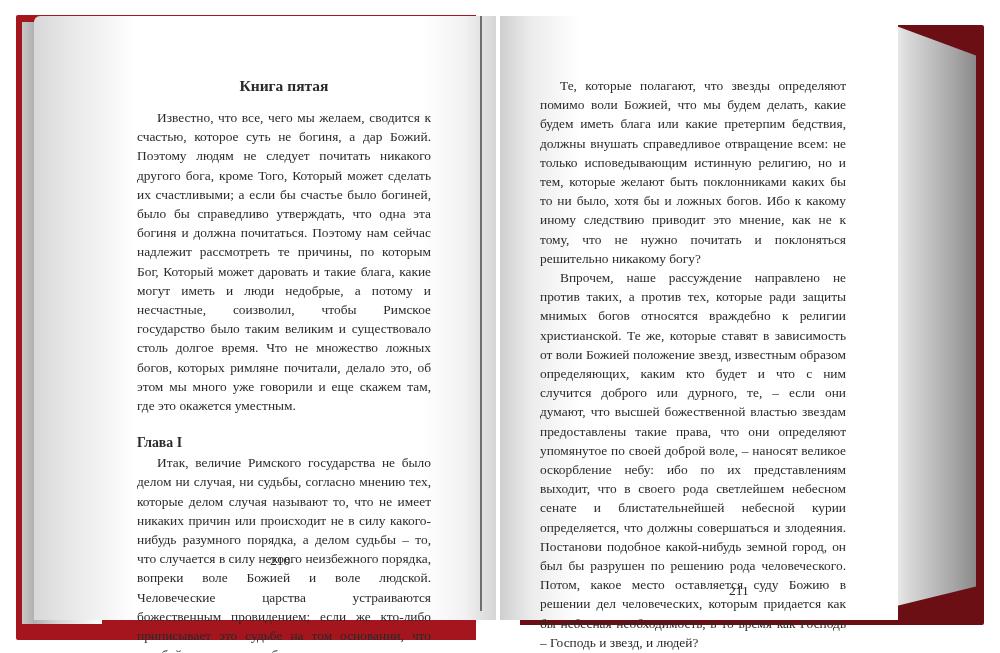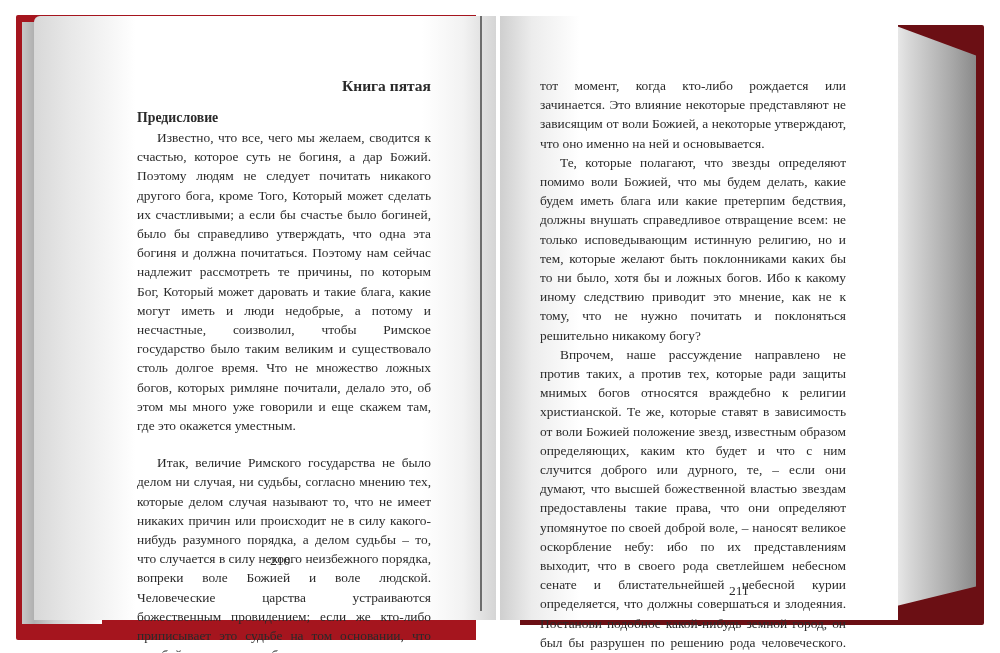--- a/index.html
+++ b/index.html
@@ -15,21 +15,21 @@
   .page { position: absolute; background: #ffffff; }
   .page-left { left: 34px; top: 16px; width: 462px; height: 604px;
     background: linear-gradient(90deg, #d8d8d8 0%, #e8e8e8 8%, #ffffff 22%, #ffffff 84%, #f2f2f2 93%, #d5d5d5 100%);
     border-radius: 6px 0 0 0; }
   .page-right { left: 500px; top: 16px; width: 398px; height: 604px;
     background: linear-gradient(90deg, #cfcfcf 0%, #ececec 8%, #ffffff 20%, #ffffff 100%); }
   .spine { position: absolute; left: 480px; top: 16px; width: 2px; height: 595px; background: #6e6e6e; }
   .text { position: absolute; font-family: "Liberation Serif", "DejaVu Serif", serif; color: #2a2a2a; font-size: 13.4px; line-height: 19.2px; text-align: justify; }
   .text-left { left: 137px; top: 76px; width: 294px; }
   .text-right { left: 540px; top: 76px; width: 306px; }
-  .book-title { text-align: right; font-weight: bold; font-size: 15.5px; margin: 0 0 12px 0; line-height: 20px; }
+  .book-title { text-align: center; font-weight: bold; font-size: 15.5px; margin: 0 0 12px 0; line-height: 20px; }
   .heading { font-weight: bold; font-size: 13.8px; margin: 0; line-height: 20px; }
   .para { margin: 0; text-indent: 20px; }
   .para.noindent { text-indent: 0; }
   .gap { height: 18px; }
   .page-num { position: absolute; font-family: "Liberation Serif", "DejaVu Serif", serif; font-size: 13.5px; color: #2a2a2a; }
   .num-left { left: 270px; top: 553px; }
   .num-right { left: 684px; top: 583px; margin-left: 45px; }
 </style>
 </head>
 <body>
@@ -39,27 +39,26 @@
   <div class="cover-right"></div>
   <div class="edge-left"></div>
   <div class="edge-right"></div>
 
   <div class="page page-left"></div>
   <div class="page page-right"></div>
   <div class="spine"></div>
 
   <div class="text text-left">
     <p class="book-title">Книга пятая</p>
-    <p class="heading">Предисловие</p>
     <p class="para">Известно, что все, чего мы желаем, сводится к счастью, которое суть не богиня, а дар Божий. Поэтому людям не следует почитать никакого другого бога, кроме Того, Который может сделать их счастливыми; а если бы счастье было богиней, было бы справедливо утверждать, что одна эта богиня и должна почитаться. Поэтому нам сейчас надлежит рассмотреть те причины, по которым Бог, Который может даровать и такие блага, какие могут иметь и люди недобрые, а потому и несчастные, соизволил, чтобы Римское государство было таким великим и существовало столь долгое время. Что не множество ложных богов, которых римляне почитали, делало это, об этом мы много уже говорили и еще скажем там, где это окажется уместным.</p>
     <div class="gap"></div>
+    <p class="heading">Глава I</p>
     <p class="para">Итак, величие Римского государства не было делом ни случая, ни судьбы, согласно мнению тех, которые делом случая называют то, что не имеет никаких причин или происходит не в силу какого-нибудь разумного порядка, а делом судьбы – то, что случается в силу некоего неизбежного порядка, вопреки воле Божией и воле людской. Человеческие царства устраиваются божественным провидением; если же кто-либо приписывает это судьбе на том основании, что судьбой называет саму божественную волю и силу, такой пусть эту мысль сохранит, но выражение ее исправит. Ибо почему бы ему не сказать сразу же того, что он скажет потом, когда кто-нибудь спросит его, что он понимает под судьбой? Ведь когда люди слышат это слово, они, согласно обычному его употреблению, понимают под ним не что иное, как влияние известного положения звезд в</p>
   </div>
   <div class="page-num num-left">210</div>
 
   <div class="text text-right">
-    <p class="para noindent">тот момент, когда кто-либо рождается или зачинается. Это влияние некоторые представляют не зависящим от воли Божией, а некоторые утверждают, что оно именно на ней и основывается.</p>
     <p class="para">Те, которые полагают, что звезды определяют помимо воли Божией, что мы будем делать, какие будем иметь блага или какие претерпим бедствия, должны внушать справедливое отвращение всем: не только исповедывающим истинную религию, но и тем, которые желают быть поклонниками каких бы то ни было, хотя бы и ложных богов. Ибо к какому иному следствию приводит это мнение, как не к тому, что не нужно почитать и поклоняться решительно никакому богу?</p>
     <p class="para">Впрочем, наше рассуждение направлено не против таких, а против тех, которые ради защиты мнимых богов относятся враждебно к религии христианской. Те же, которые ставят в зависимость от воли Божией положение звезд, известным образом определяющих, каким кто будет и что с ним случится доброго или дурного, те, – если они думают, что высшей божественной властью звездам предоставлены такие права, что они определяют упомянутое по своей доброй воле, – наносят великое оскорбление небу: ибо по их представлениям выходит, что в своего рода светлейшем небесном сенате и блистательнейшей небесной курии определяется, что должны совершаться и злодеяния. Постанови подобное какой-нибудь земной город, он был бы разрушен по решению рода человеческого. Потом, какое место оставляется суду Божию в решении дел человеческих, которым придается как бы небесная необходимость, в то время как Господь – Господь и звезд, и людей?</p>
 
   </div>
   <div class="page-num num-right">211</div>
 </div>
 
 </body></html>

